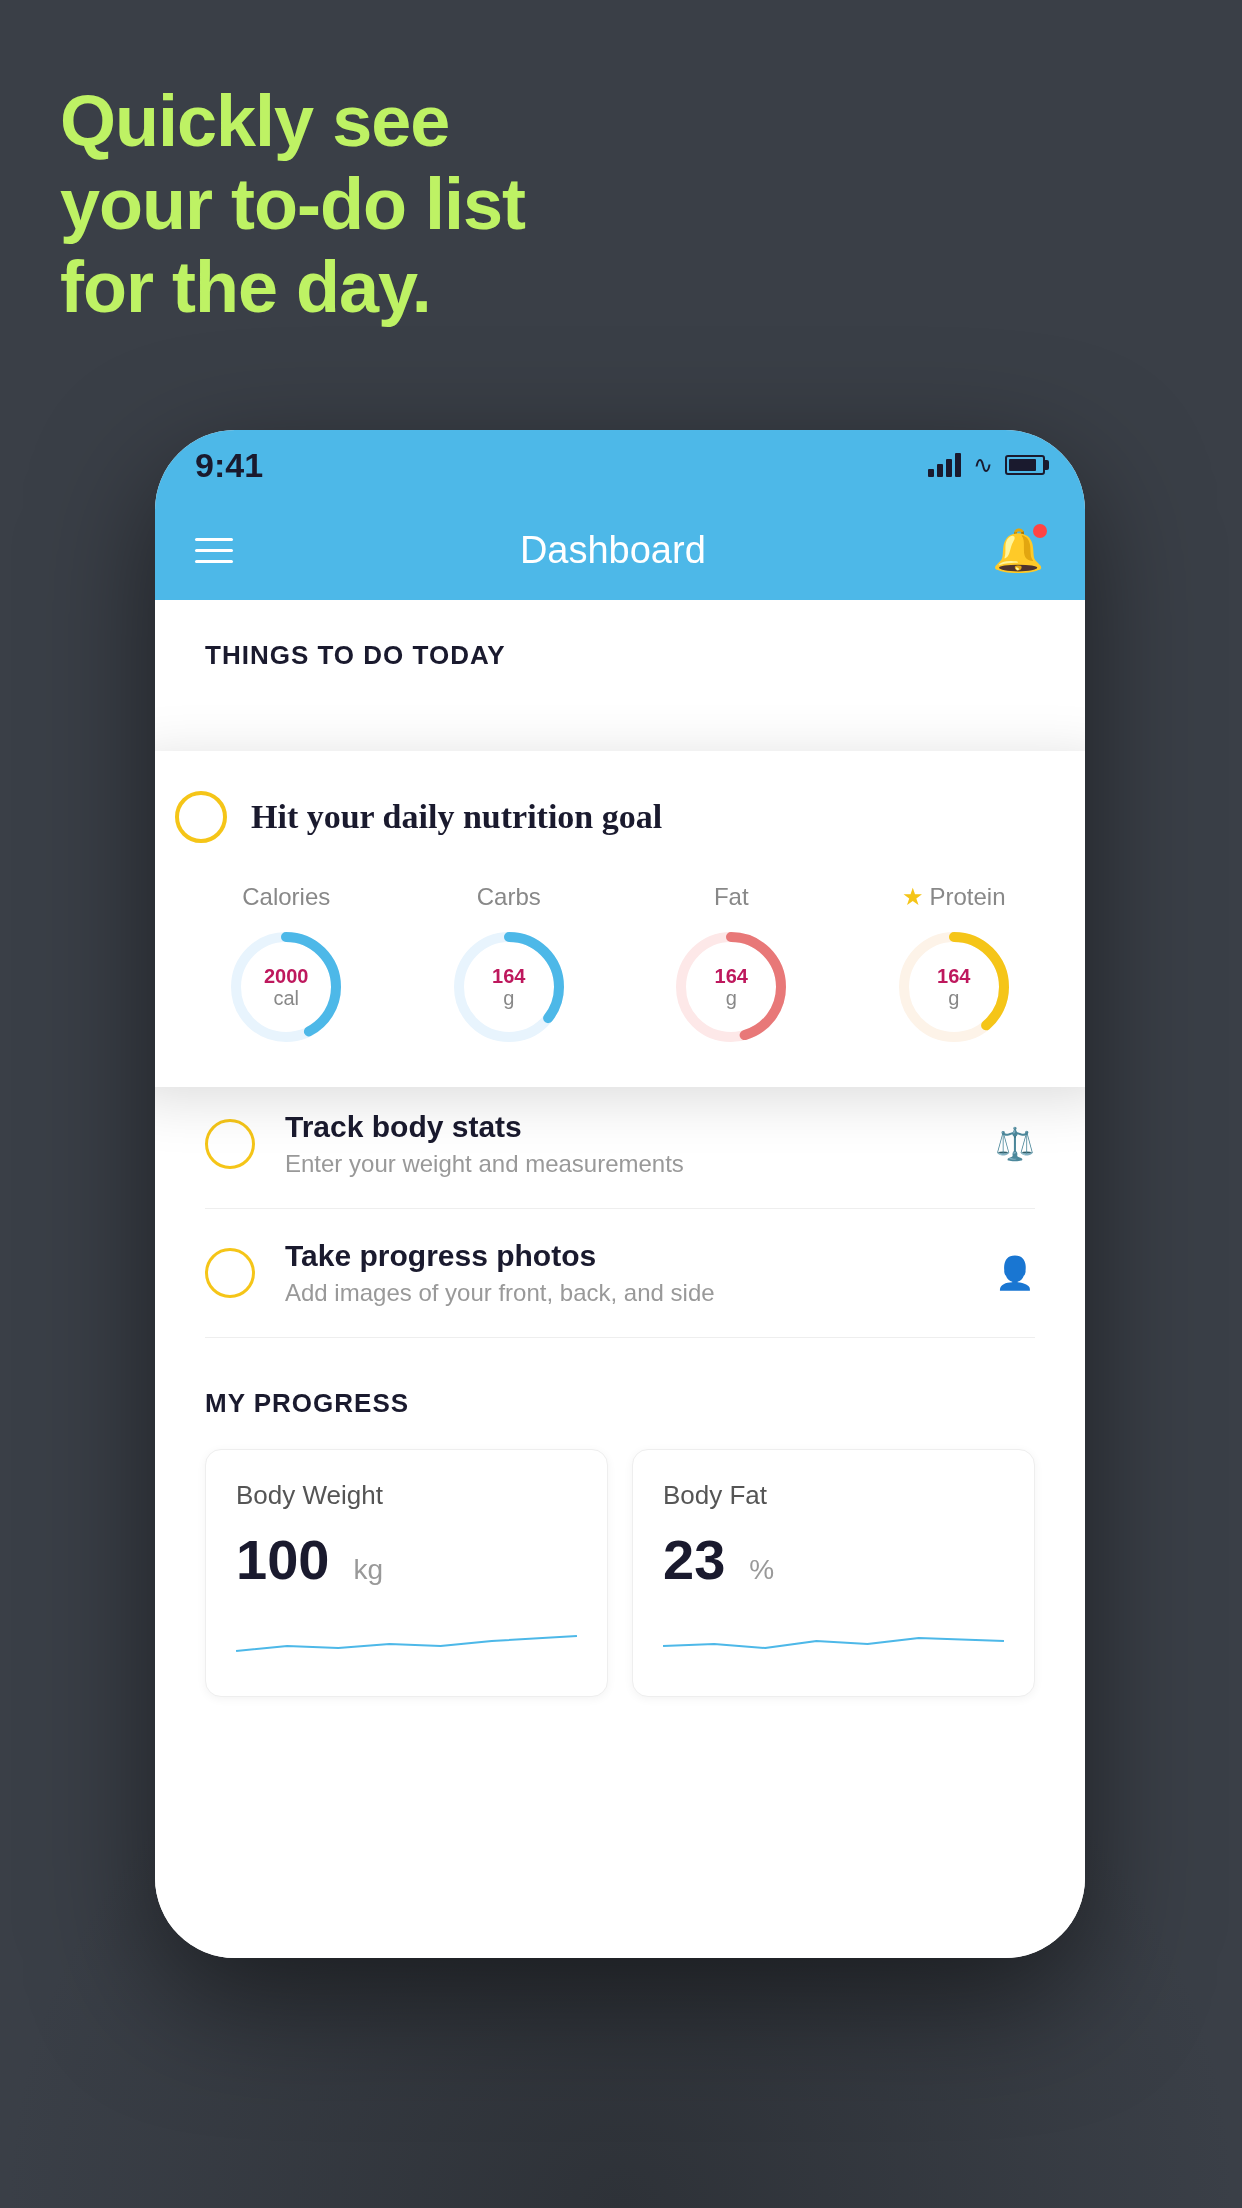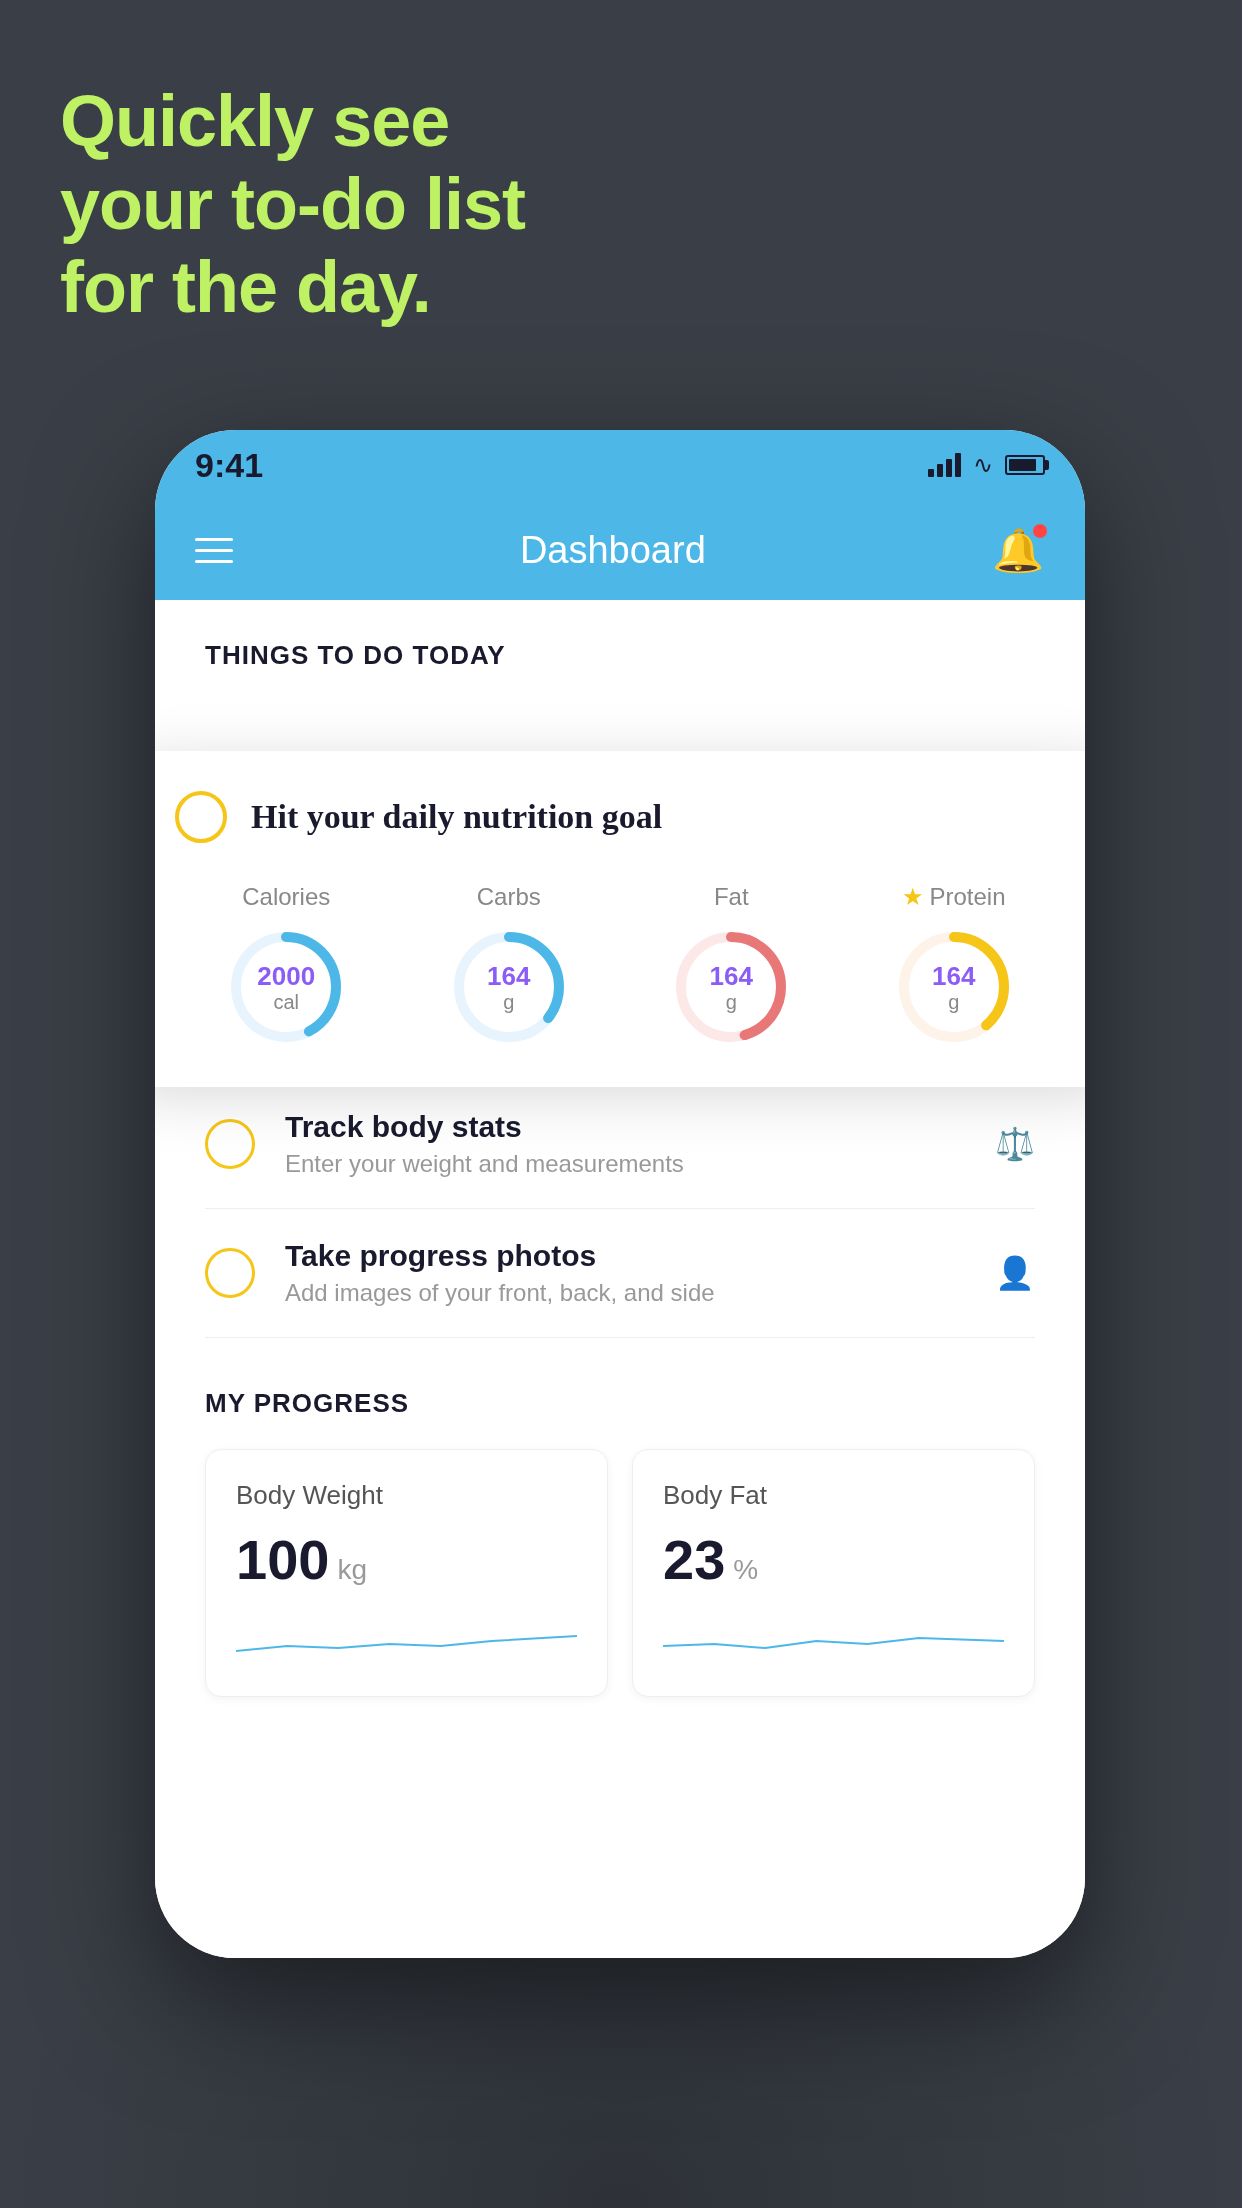--- a/index.html
+++ b/index.html
@@ -250,23 +250,23 @@
     }
     .circle-value {
       position: absolute;
       top: 50%;
       left: 50%;
       transform: translate(-50%, -50%);
       text-align: center;
       line-height: 1.1;
     }
     .circle-number {
-      font-size: 26px;
+      font-size: 20px;
       font-weight: 700;
-      color: #8b5cf6;
+      color: #be185d;
       display: block;
     }
     .circle-unit {
       font-size: 20px;
       color: #888;
       display: block;
     }
 
     
     .todo-items {
@@ -332,21 +332,21 @@
       box-shadow: 0 2px 10px rgba(0,0,0,0.05);
     }
     .progress-card-title {
       font-size: 26px;
       color: #555;
       margin-bottom: 16px;
     }
     .progress-value-row {
       display: flex;
       align-items: baseline;
-      gap: 8px;
+      gap: 24px;
       margin-bottom: 24px;
     }
     .progress-number {
       font-size: 56px;
       font-weight: 700;
       color: #1a1a2e;
     }
     .progress-unit {
       font-size: 28px;
       color: #999;

